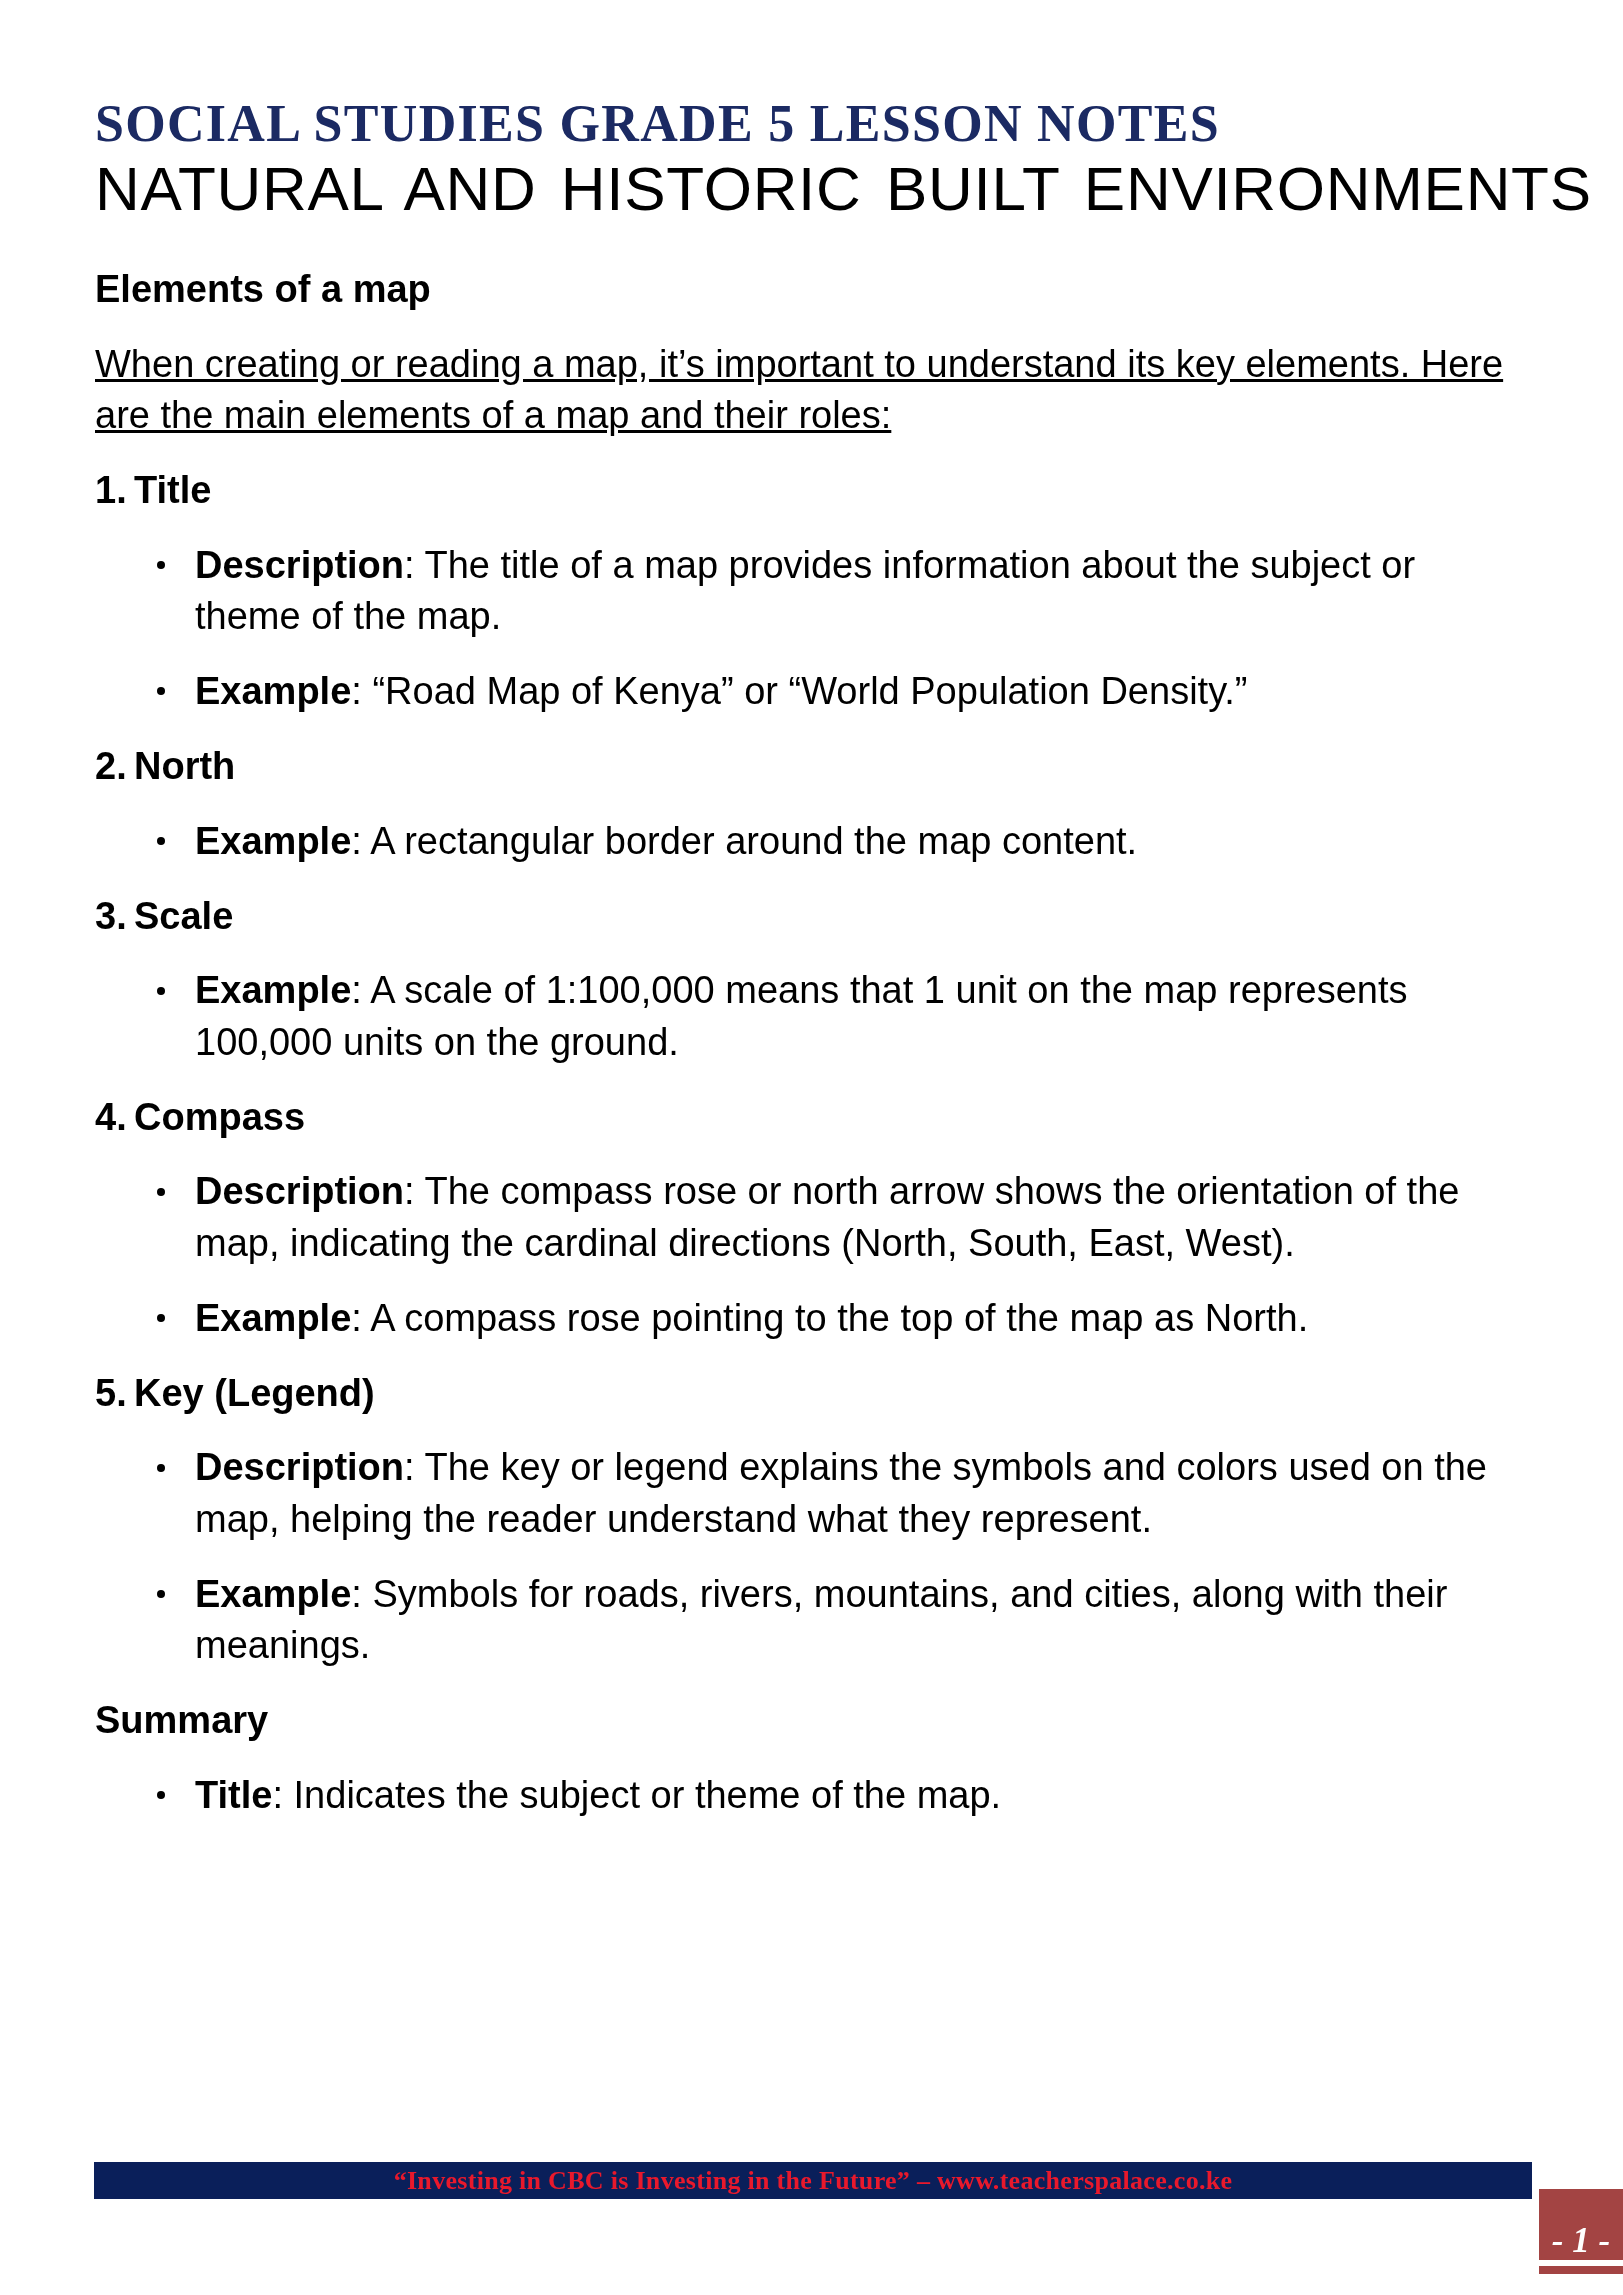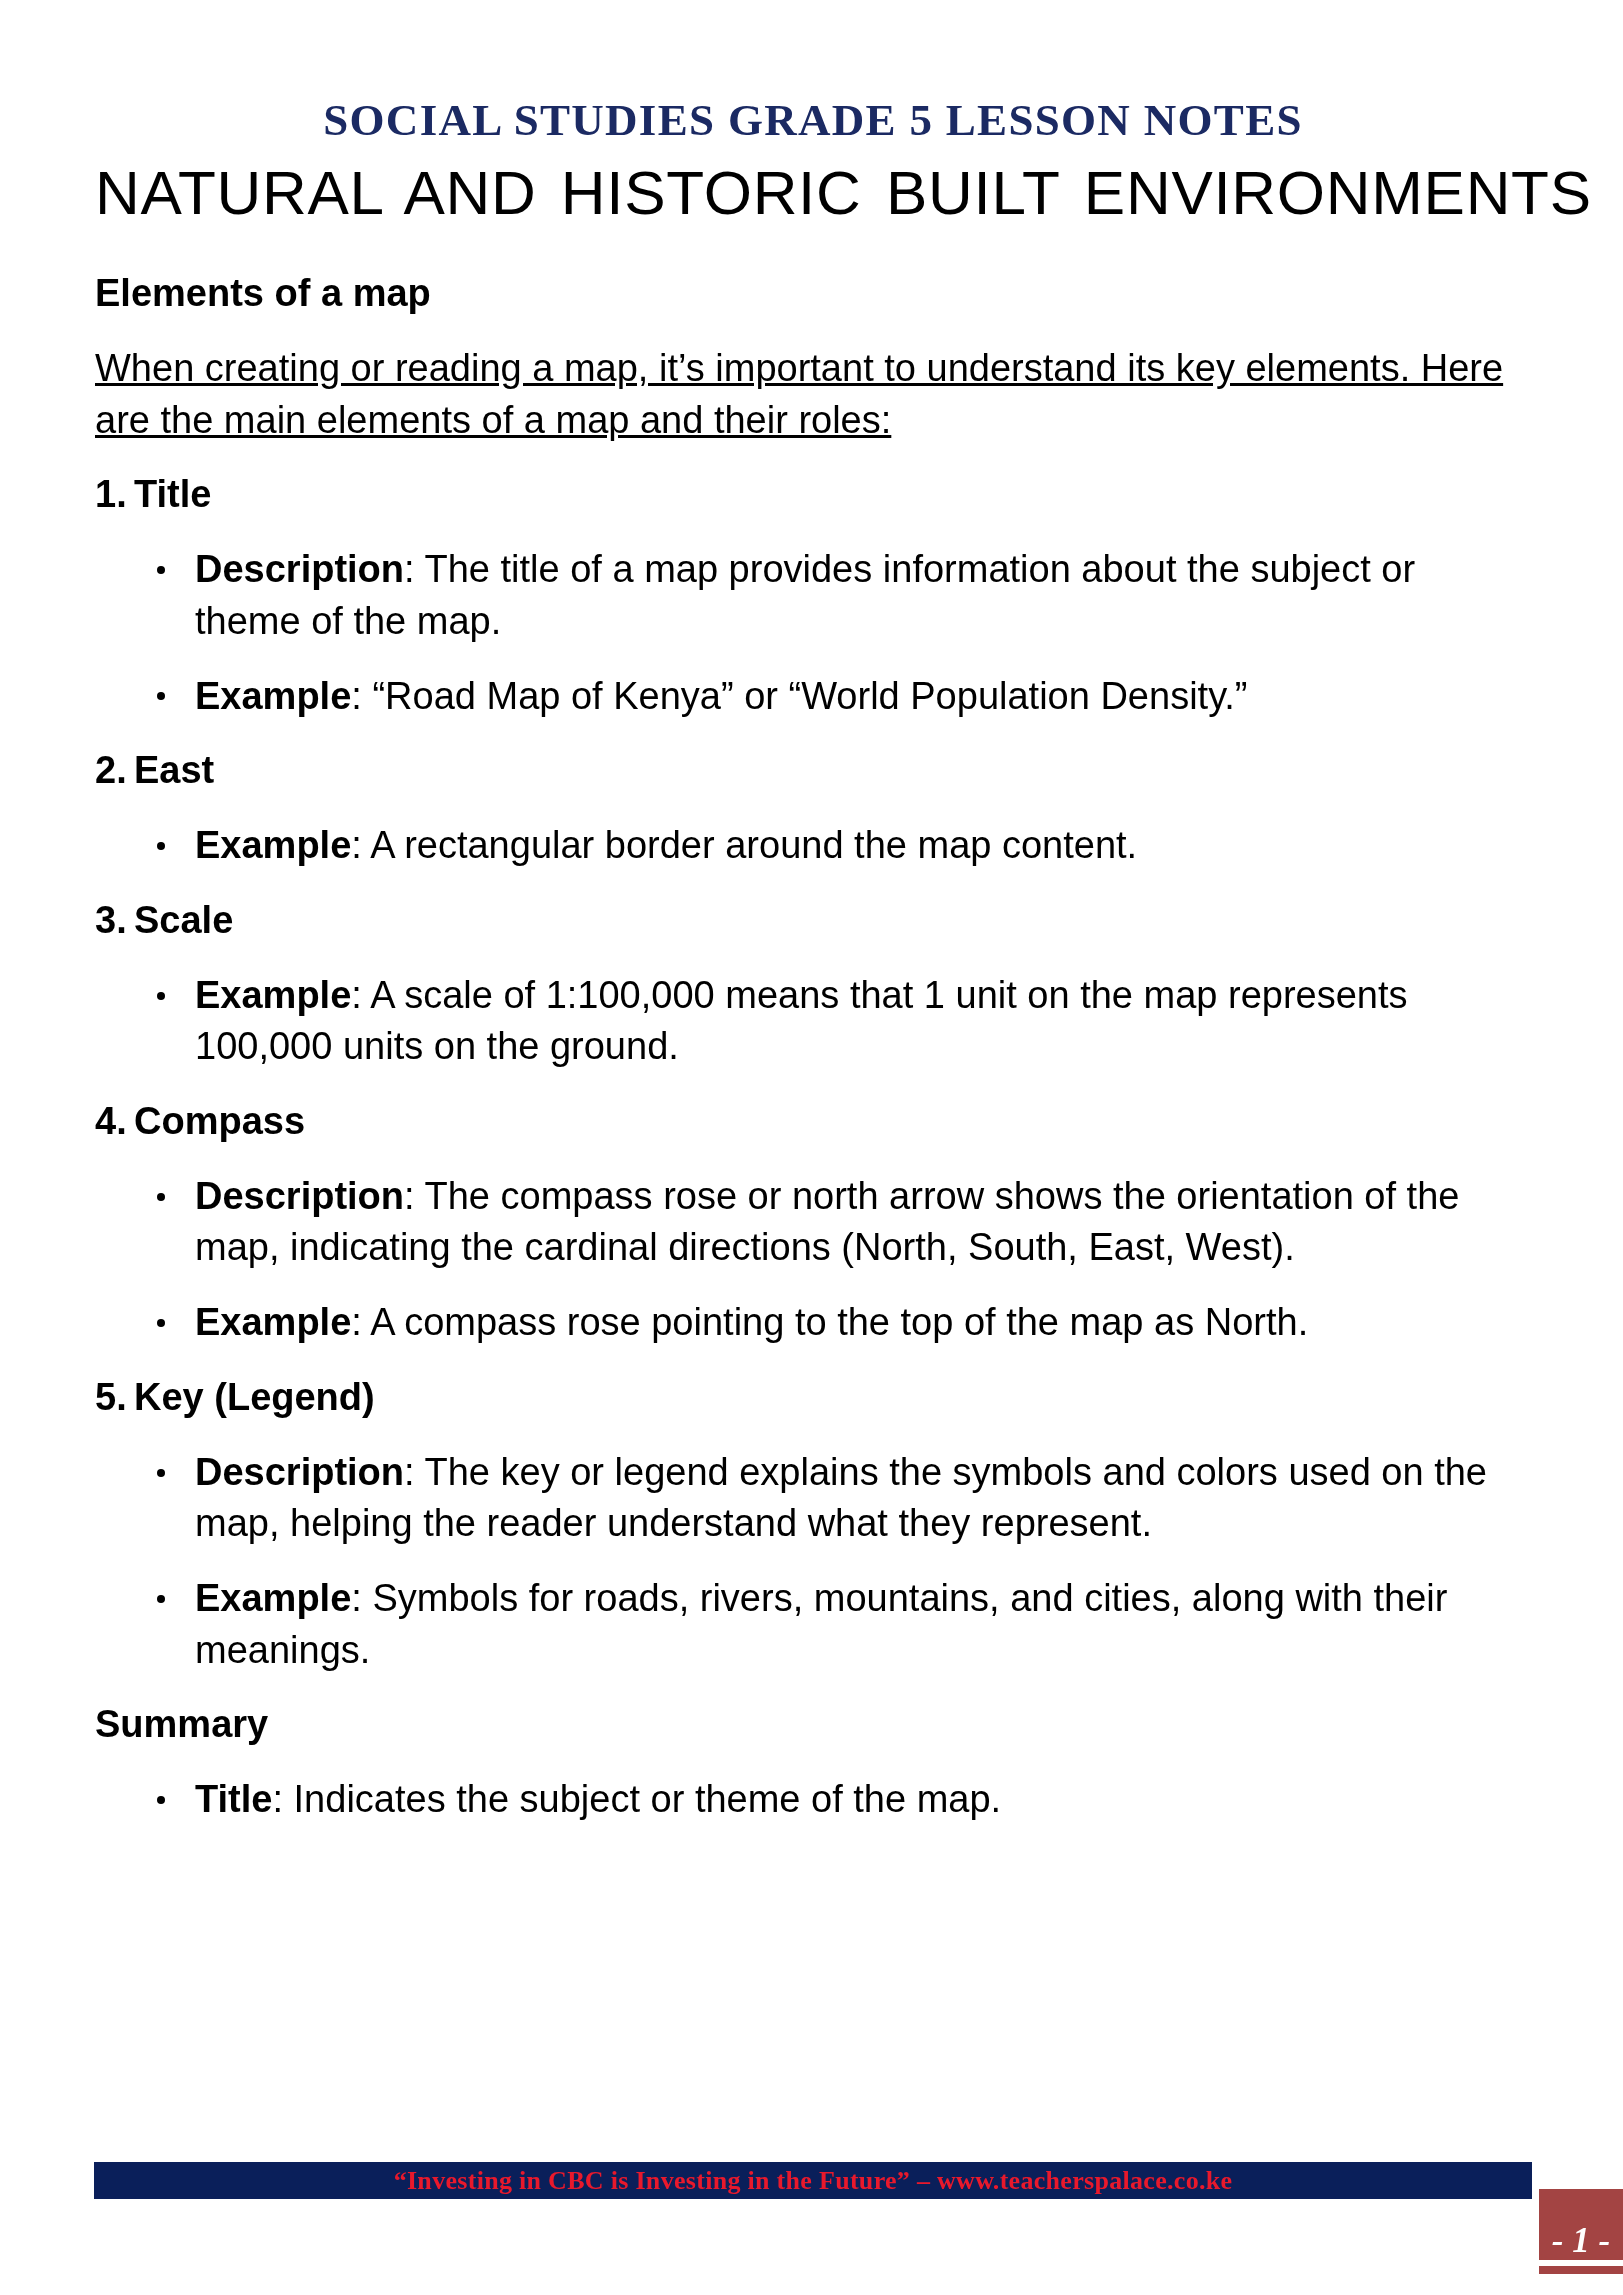--- a/index.html
+++ b/index.html
@@ -12,25 +12,25 @@
     color: #000000;
     overflow: hidden;
   }
   .content {
     padding: 97px 92px 0 95px;
   }
   .doc-title-1 {
     font-family: "Liberation Serif", serif;
     font-weight: bold;
     color: #1b2a63;
-    font-size: 45px;
+    font-size: 52px;
     line-height: 1.05;
-    text-align: center;
+    text-align: left;
     letter-spacing: 1.3px;
-    margin: 0 0 16px 0;
+    margin: 0 0 4px 0;
     white-space: nowrap;
   }
   .doc-title-2 {
     font-family: "Liberation Sans", sans-serif;
     font-weight: normal;
     color: #000000;
     font-size: 62px;
     line-height: 1.05;
     text-align: center;
     letter-spacing: 0.7px;
@@ -146,21 +146,21 @@
         <strong>Description</strong><span>: The title of a map provides information about the subject or theme of the map.</span>
       </li>
       <li class="bullet">
         <span class="dot"></span>
         <strong>Example</strong><span>: “Road Map of Kenya” or “World Population Density.”</span>
       </li>
     </ul>
 
     <div class="numbered-heading">
       <span class="num">2.</span>
-      <span class="name">East</span>
+      <span class="name">North</span>
     </div>
     <ul class="bullets">
       <li class="bullet">
         <span class="dot"></span>
         <strong>Example</strong><span>: A rectangular border around the map content.</span>
       </li>
     </ul>
 
     <div class="numbered-heading">
       <span class="num">3.</span>

